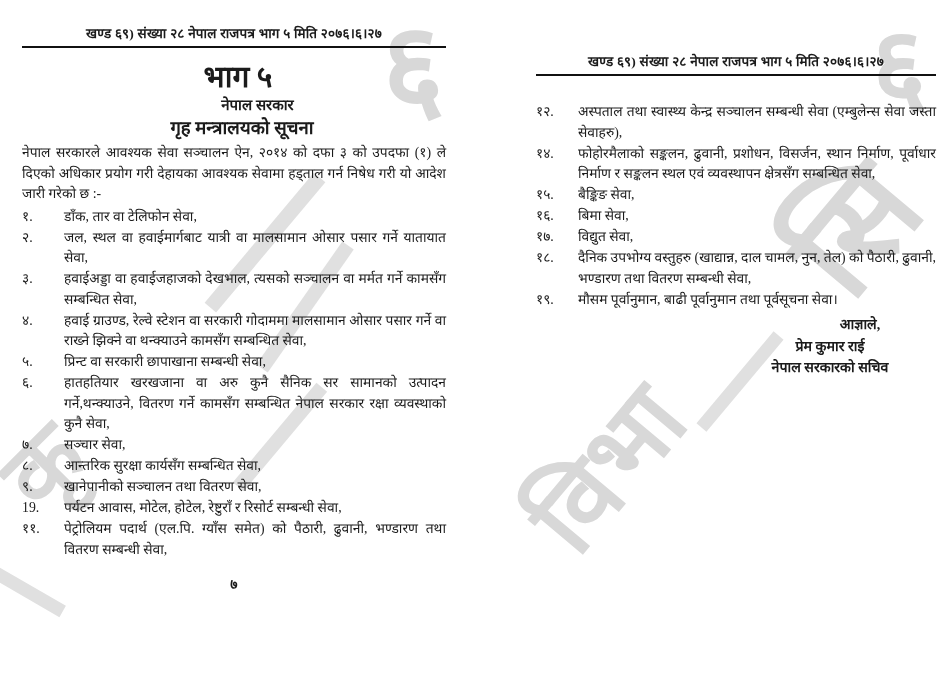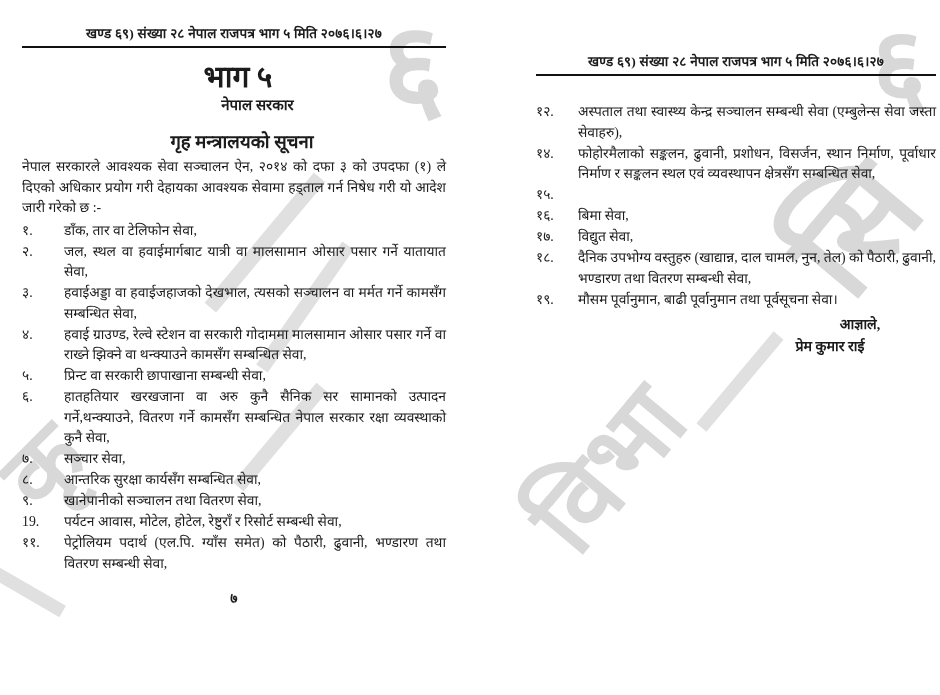--- a/index.html
+++ b/index.html
@@ -34,21 +34,21 @@
   .part-title{
     text-align:center;font-weight:bold;
     font-size:30px;line-height:34px;margin-top:12px;padding-left:8px;
   }
   .govt-line{
     text-align:center;font-weight:bold;
     font-size:15px;line-height:19px;margin-top:2px;padding-left:47px;
   }
   .notice-heading{
     text-align:center;font-weight:bold;
-    font-size:18.5px;line-height:23px;margin-top:16px;padding-left:16px;
+    font-size:18.5px;line-height:23px;margin-top:2px;padding-left:16px;
   }
 
   
   .intro{
     margin:3px 22px 0 22px;
     font-size:13.8px;line-height:20.5px;
     text-align:justify;
   }
   .list{margin-top:2px;}
   .page-left  .list{margin-left:22px;margin-right:22px;}
@@ -168,20 +168,21 @@
         <div class="item">
           <span class="num">१२.</span>
           <span class="txt">अस्पताल तथा स्वास्थ्य केन्द्र सञ्चालन सम्बन्धी सेवा (एम्बुलेन्स सेवा जस्ता सेवाहरु),</span>
         </div>
         <div class="item">
           <span class="num">१४.</span>
           <span class="txt">फोहोरमैलाको सङ्कलन, ढुवानी, प्रशोधन, विसर्जन, स्थान निर्माण, पूर्वाधार निर्माण र सङ्कलन स्थल एवं व्यवस्थापन क्षेत्रसँग सम्बन्धित सेवा,</span>
         </div>
         <div class="item">
           <span class="num">१५.</span>
+          <span class="txt">बैङ्किङ सेवा,</span>
         </div>
         <div class="item">
           <span class="num">१६.</span>
           <span class="txt">बिमा सेवा,</span>
         </div>
         <div class="item">
           <span class="num">१७.</span>
           <span class="txt">विद्युत सेवा,</span>
         </div>
         <div class="item">
@@ -190,17 +191,18 @@
         </div>
         <div class="item">
           <span class="num">१९.</span>
           <span class="txt">मौसम पूर्वानुमान, बाढी पूर्वानुमान तथा पूर्वसूचना सेवा।</span>
         </div>
       </div>
 
       <div class="signature">
         <div class="byorder">आज्ञाले,</div>
         <div>प्रेम कुमार राई</div>
+        <div>नेपाल सरकारको सचिव</div>
       </div>
     </div>
   </div>
 
 </div>
 
 </body></html>

